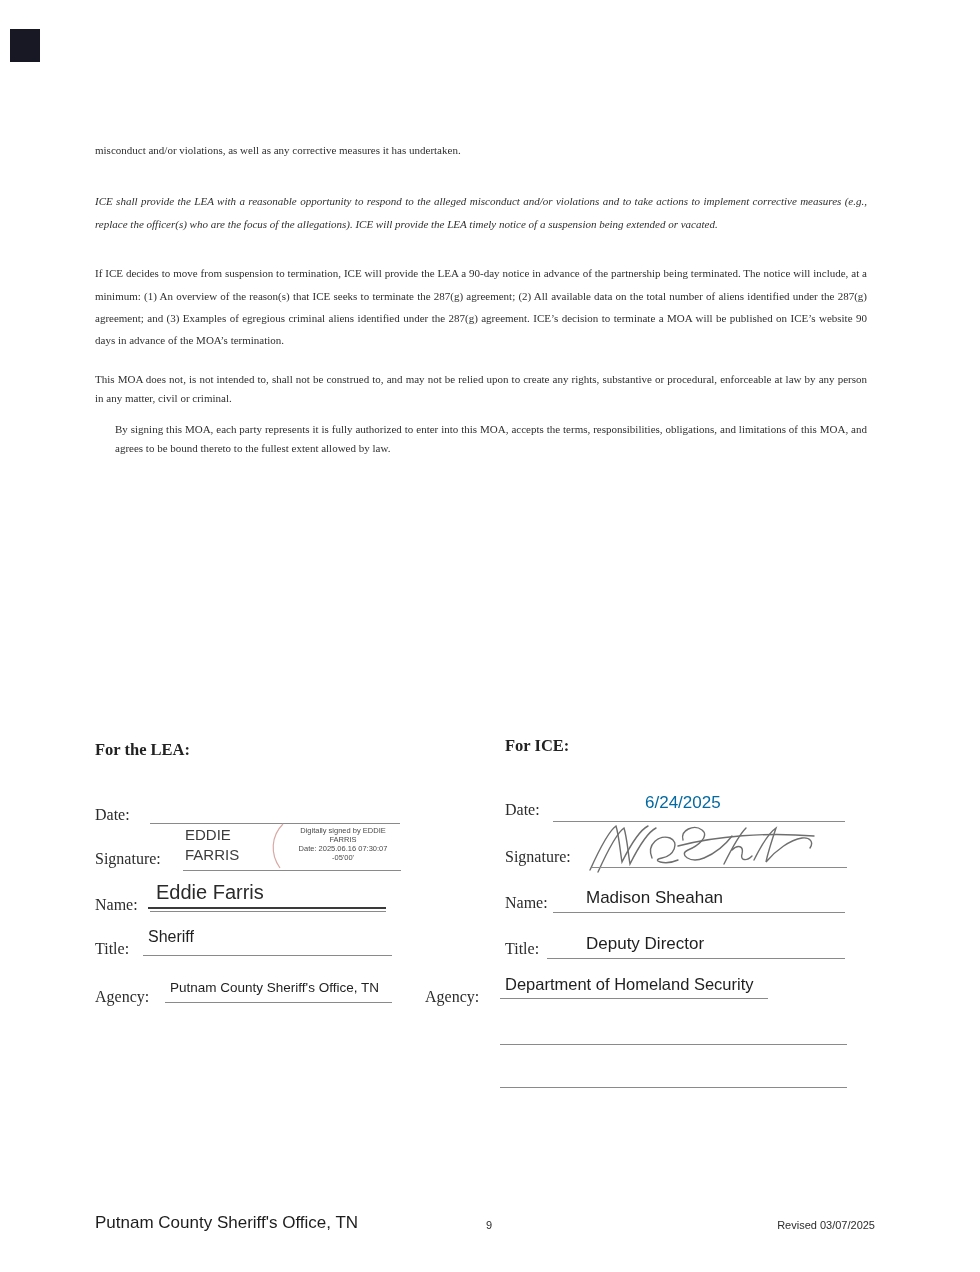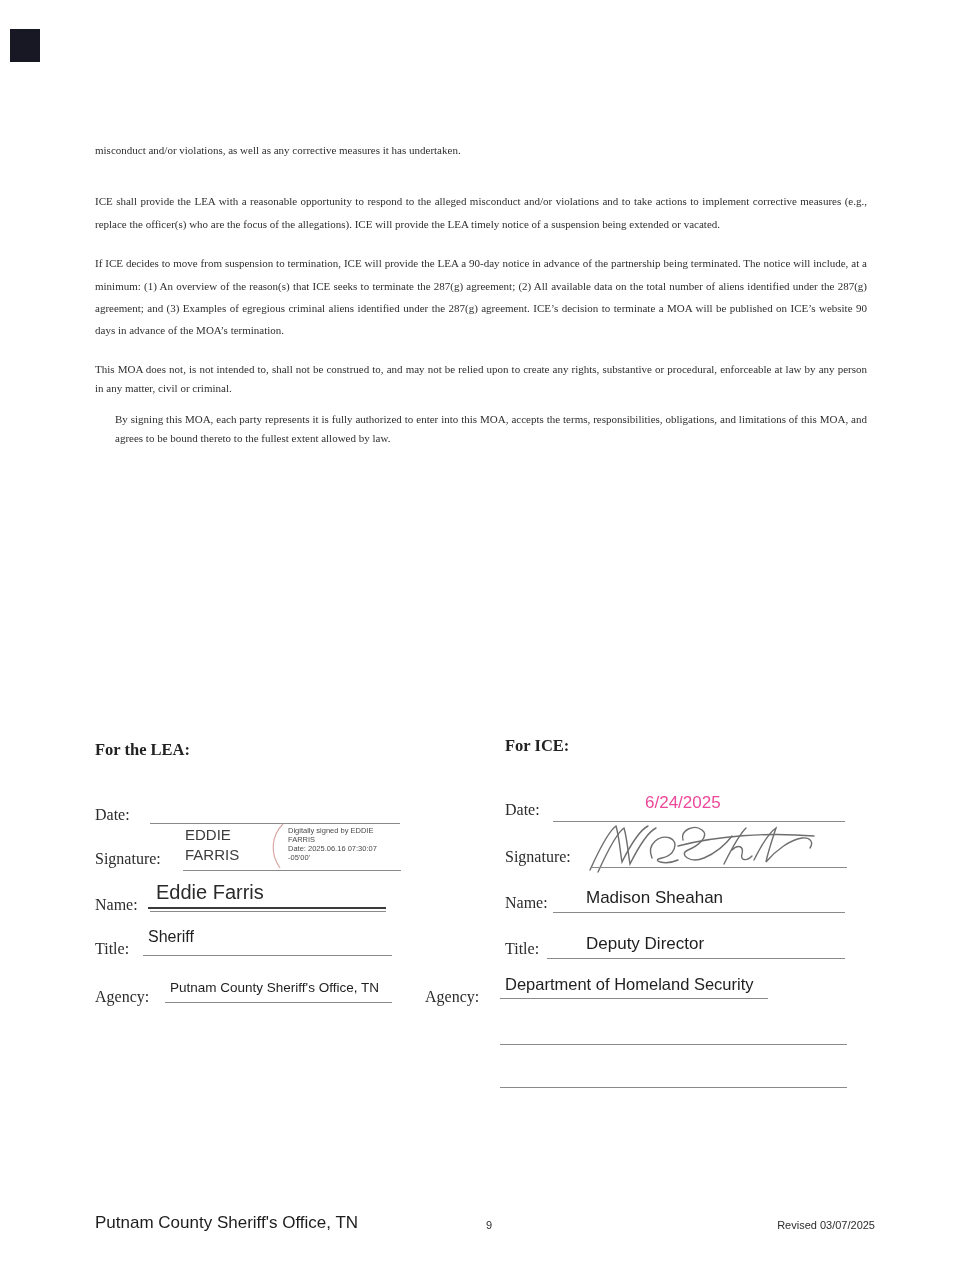--- a/index.html
+++ b/index.html
@@ -23,21 +23,21 @@
     left: 95px; top: 139px;
     width: 772px;
     color: #2f2f2f;
   }
   .body-text p {
     font-size: 11px;
     line-height: 22.4px;
     text-align: justify;
   }
   .body-text p.p1 { margin-bottom: 29px; }
-  .body-text p.p2 { margin-bottom: 17px; }
+  .body-text p.p2 { margin-bottom: 27px; font-style: italic; }
   .body-text p.p3 { margin-bottom: 19px; }
   .body-text p.p4 { margin-bottom: 18px; }
   .body-text p.p5 { line-height: 19.5px; margin-bottom: 11px; }
   .body-text p.p6 { line-height: 19.5px; margin-left: 20px; }
   .sig-heading {
     position: absolute;
     font-size: 16.5px;
     font-weight: bold;
     color: #222;
     font-family: "Liberation Serif", serif;
@@ -74,20 +74,21 @@
     color: #3c3c3c;
   }
   .digsig-details {
     position: absolute;
     left: 288px; top: 826px;
     width: 110px;
     font-family: "Liberation Sans", sans-serif;
     font-size: 7.5px;
     line-height: 9px;
     color: #4a4a4a;
+    text-align: center;
   }
   .digsig-flourish { position: absolute; left: 267px; top: 822px; }
   .ice-scribble { position: absolute; left: 586px; top: 820px; }
   .footer-agency {
     position: absolute;
     left: 95px; top: 1213px;
     font-family: "Liberation Sans", sans-serif;
     font-size: 17px;
     color: #1d1d1d;
   }
@@ -149,21 +150,21 @@
   <div class="val" style="left:148px; top:928px; font-size:16px;">Sheriff</div>
   <div class="line" style="left:143px; top:955px; width:249px;"></div>
 
   <div class="lbl" style="left:95px; top:988px;">Agency:</div>
   <div class="val" style="left:170px; top:980px; font-size:13.5px;">Putnam County Sheriff's Office, TN</div>
   <div class="line" style="left:165px; top:1002px; width:227px;"></div>
 
   <div class="sig-heading" style="left:505px; top:736px;">For ICE:</div>
 
   <div class="lbl" style="left:505px; top:801px;">Date:</div>
-  <div class="val" style="left:645px; top:793px; font-size:17px; color:#ec4899;">6/24/2025</div>
+  <div class="val" style="left:645px; top:793px; font-size:17px; color:#0369a1;">6/24/2025</div>
   <div class="line" style="left:553px; top:821px; width:292px;"></div>
 
   <div class="lbl" style="left:505px; top:848px;">Signature:</div>
   <svg class="ice-scribble" width="235" height="55" viewBox="0 0 235 55" fill="none" stroke="#6e6e6e" stroke-width="1.4" stroke-linecap="round">
     <path d="M4,50 C14,28 24,10 30,6 C33,16 34,30 36,42 C44,26 54,10 62,6"></path>
     <path d="M12,52 C22,30 32,12 38,8 C41,18 42,32 44,44 C52,28 62,12 70,8"></path>
     <path d="M66,38 C60,24 74,14 84,18 C94,22 88,36 76,38 C64,40 78,46 92,40"></path>
     <path d="M97,20 C94,10 108,4 116,10 C124,16 112,26 102,30 C92,34 104,44 118,38 C132,32 140,24 146,16"></path>
     <path d="M138,44 C146,28 154,14 160,8"></path>
     <path d="M146,30 C152,24 158,26 156,34 C154,40 160,42 166,36"></path>

